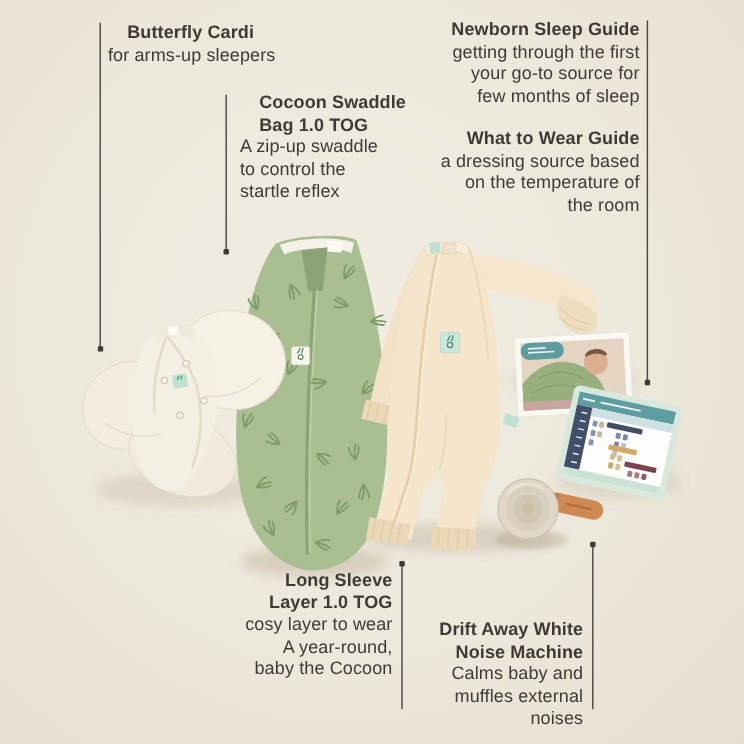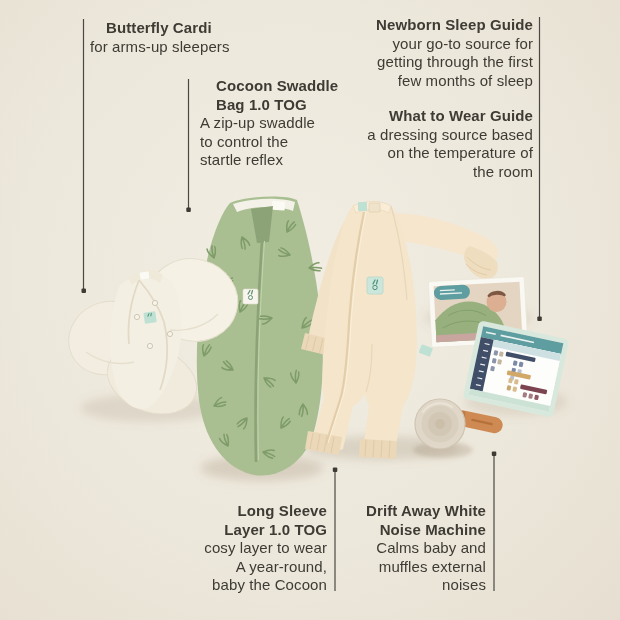--- a/index.html
+++ b/index.html
@@ -12,22 +12,22 @@
   svg{position:absolute;left:0;top:0;}
   .note{position:absolute;font-size:15px;line-height:18.5px;letter-spacing:.1px;}
   .note div{white-space:nowrap;}
   .note .t{font-weight:700;margin-left:16px;}
   .left{text-align:left;}
   .right{text-align:right;}
   #note-butterfly{left:90px;top:19px;}
   #note-cocoon{left:200px;top:77px;}
   #note-newborn{right:87px;top:16px;}
   #note-wear{right:87px;top:107px;}
-  #note-longsleeve{right:293px;top:502px;}
-  #note-drift{right:134px;top:502px;}
+  #note-longsleeve{right:293px;top:475px;}
+  #note-drift{right:134px;top:516px;}
 </style>
 </head>
 <body>
 
 <div id="stage">
 
   <svg width="620" height="620" viewBox="0 0 620 620">
     <defs>
       <filter id="soft" x="-60%" y="-60%" width="220%" height="220%">
           <feGaussianBlur stdDeviation="5"></feGaussianBlur>
@@ -246,22 +246,22 @@
   <div class="note left" id="note-cocoon">
     <div class="t">Cocoon Swaddle</div>
     <div class="t">Bag 1.0 TOG</div>
     <div>A zip-up swaddle</div>
     <div>to control the</div>
     <div>startle reflex</div>
   </div>
 
   <div class="note right" id="note-newborn">
     <div class="t">Newborn Sleep Guide</div>
+    <div>getting through the first</div>
     <div>your go-to source for</div>
-    <div>getting through the first</div>
     <div>few months of sleep</div>
   </div>
 
   <div class="note right" id="note-wear">
     <div class="t">What to Wear Guide</div>
     <div>a dressing source based</div>
     <div>on the temperature of</div>
     <div>the room</div>
   </div>
 

